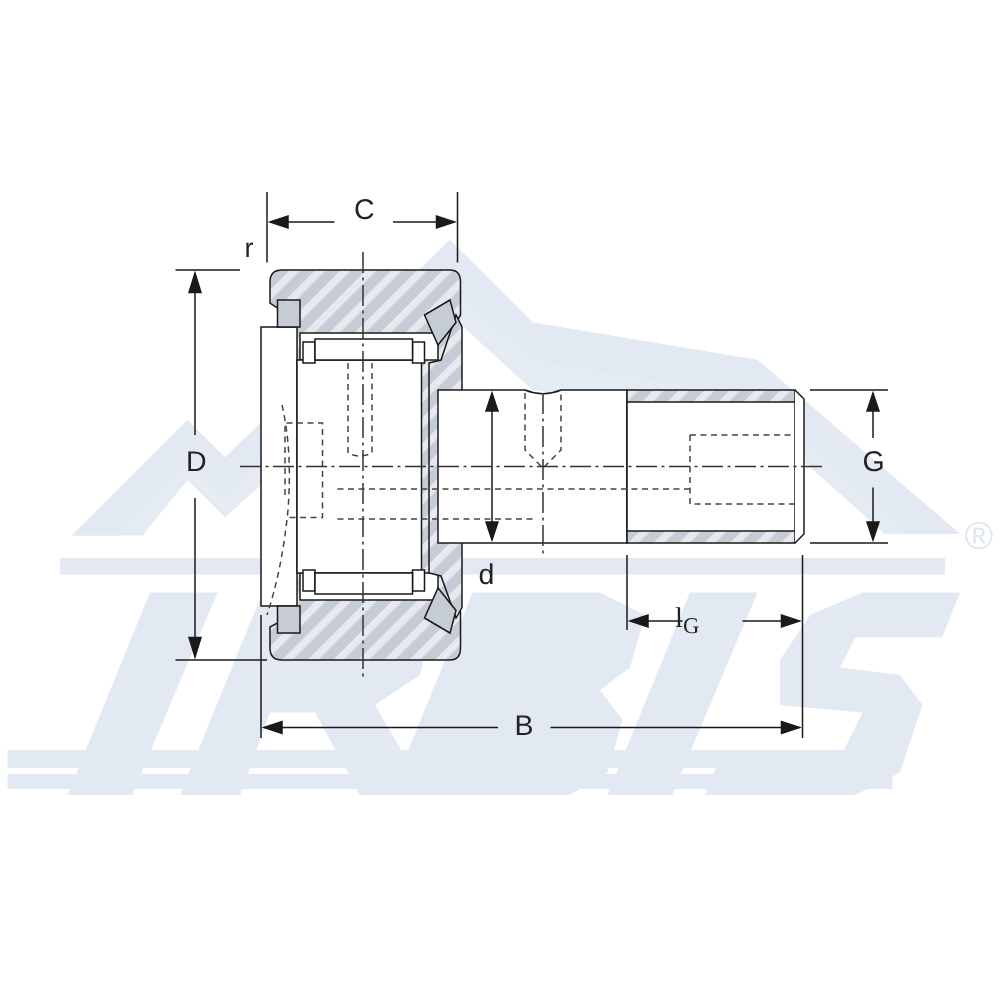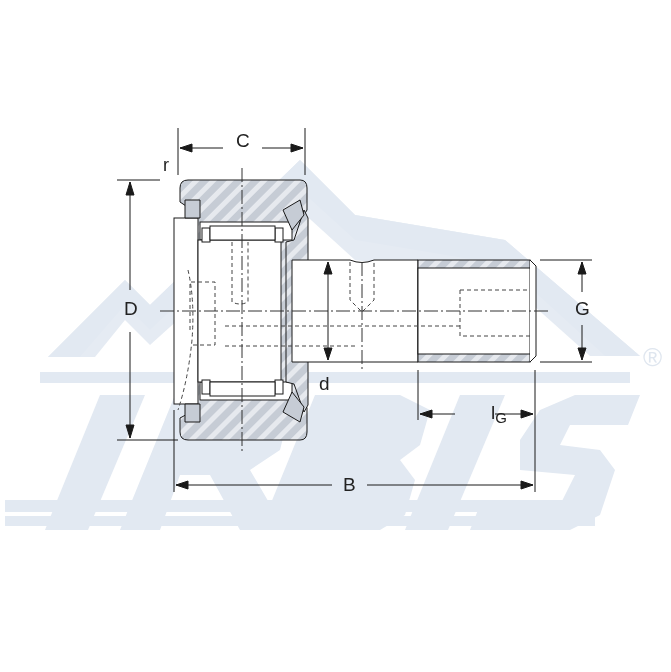--- a/index.html
+++ b/index.html
@@ -133,17 +133,17 @@
   </g>
 </svg>
 
 <div class="reg" style="left:643px;top:344px;">®</div>
 
 <div class="lbl" style="left:236px;top:131px;">C</div>
 <div class="lbl" style="left:163px;top:156px;font-size:18px;">r</div>
 <div class="lbl" style="left:124px;top:299px;">D</div>
 <div class="lbl" style="left:319px;top:374px;">d</div>
 <div class="lbl" style="left:575px;top:299px;">G</div>
-<div class="lbl" style="left:491px;top:403px;">
+<div class="lbl" style="left:450px;top:403px;font-family:Liberation Serif, serif;">
   <span>l</span><span style="font-size:15px;position:relative;top:4px;">G</span>
 </div>
 <div class="lbl" style="left:343px;top:475px;">B</div>
 </div>
 
 </body></html>

